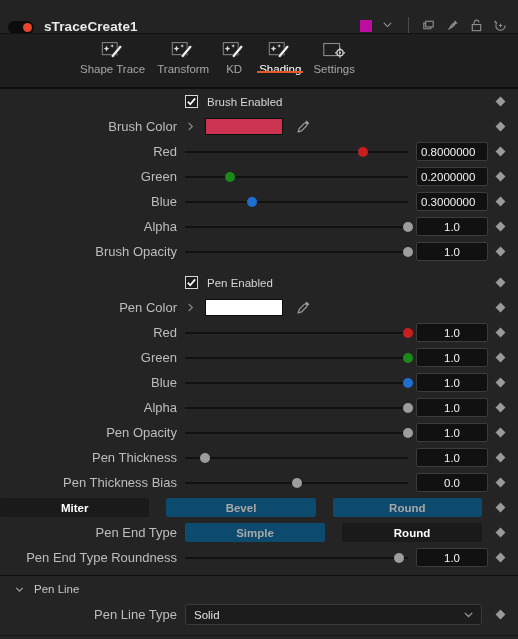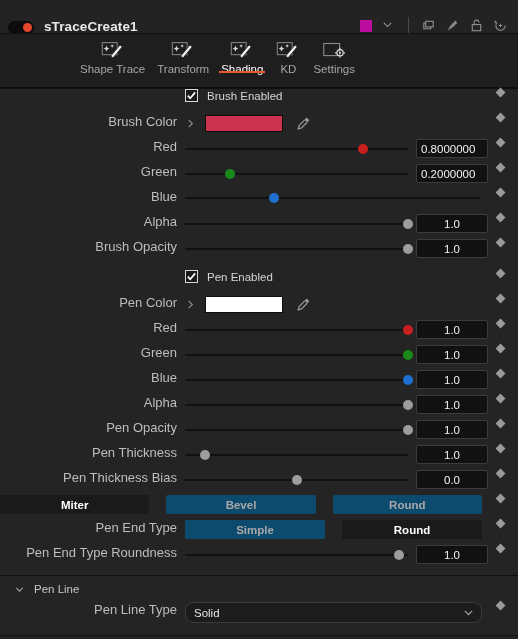--- a/index.html
+++ b/index.html
@@ -108,21 +108,21 @@
   }
   .tab.clipped { margin-left: -22px; }
 
   
   .body { position: relative; }
   .hsep { height:1px; background:#0f0f0f; margin: 0; }
 
   .row {
     height: 25px;
     display: flex;
-    align-items: flex-start;
+    align-items: center;
     padding-right: 6px;
   }
   .row .lbl {
     width: 185px;
     text-align: right;
     padding-right: 8px;
     font-size: 13px;
     color: #bdbdbd;
     white-space: nowrap;
     flex: 0 0 auto;
@@ -263,21 +263,21 @@
     color: #c6c6c6;
     margin-left: 6px;
   }
 
   
   .dropdown {
     flex: 1 1 auto;
     height: 21px;
     background: #1c1c1c;
     border: 1px solid #3a3a3a;
-    border-radius: 8px;
+    border-radius: 3px;
     display: flex;
     align-items: center;
     padding: 0 6px 0 8px;
     margin-right: 6px;
     min-width: 0;
   }
   .dropdown .dval {
     font-size: 11.5px;
     color: #e3e3e3;
     flex: 1 1 auto;
@@ -347,41 +347,41 @@
       <div class="tab-ico">
         <svg viewBox="0 0 28 22" width="26" height="22">
           <rect x="2.5" y="3" width="16" height="13" fill="none" stroke="#7d7d7d" stroke-width="1.2"></rect>
           <path d="M6 8.5 l1 -2 l1 2 l2 1 l-2 1 l-1 2 l-1 -2 l-2 -1 Z" fill="#d8d8d8"></path>
           <path d="M12.5 6 l.6 -1.3 l.6 1.3 l1.3 .6 l-1.3 .6 l-.6 1.3 l-.6 -1.3 l-1.3 -.6 Z" fill="#d8d8d8"></path>
           <path d="M11.5 17.5 L21.5 5.5 L24 7.6 L14 19.6 Z" fill="#efefef" stroke="#2a2a2a" stroke-width="1"></path>
         </svg>
       </div>
       <div class="tab-label">Transform</div>
     </div>
+    <div class="tab">
+      <div class="tab-ico">
+        <svg viewBox="0 0 28 22" width="26" height="22">
+          <rect x="2.5" y="3" width="16" height="13" fill="none" stroke="#7d7d7d" stroke-width="1.2"></rect>
+          <path d="M6 8.5 l1 -2 l1 2 l2 1 l-2 1 l-1 2 l-1 -2 l-2 -1 Z" fill="#d8d8d8"></path>
+          <path d="M12.5 6 l.6 -1.3 l.6 1.3 l1.3 .6 l-1.3 .6 l-.6 1.3 l-.6 -1.3 l-1.3 -.6 Z" fill="#d8d8d8"></path>
+          <path d="M11.5 17.5 L21.5 5.5 L24 7.6 L14 19.6 Z" fill="#efefef" stroke="#2a2a2a" stroke-width="1"></path>
+        </svg>
+      </div>
+      <div class="tab-label">KD</div>
+    </div>
     <div class="tab active">
       <div class="tab-ico">
         <svg viewBox="0 0 28 22" width="26" height="22">
           <rect x="2.5" y="3" width="16" height="13" fill="none" stroke="#7d7d7d" stroke-width="1.2"></rect>
           <path d="M6 8.5 l1 -2 l1 2 l2 1 l-2 1 l-1 2 l-1 -2 l-2 -1 Z" fill="#d8d8d8"></path>
           <path d="M12.5 6 l.6 -1.3 l.6 1.3 l1.3 .6 l-1.3 .6 l-.6 1.3 l-.6 -1.3 l-1.3 -.6 Z" fill="#d8d8d8"></path>
           <path d="M11.5 17.5 L21.5 5.5 L24 7.6 L14 19.6 Z" fill="#efefef" stroke="#2a2a2a" stroke-width="1"></path>
         </svg>
       </div>
       <div class="tab-label">Shading</div>
-    </div>
-    <div class="tab">
-      <div class="tab-ico">
-        <svg viewBox="0 0 28 22" width="26" height="22">
-          <rect x="2.5" y="3" width="16" height="13" fill="none" stroke="#7d7d7d" stroke-width="1.2"></rect>
-          <path d="M6 8.5 l1 -2 l1 2 l2 1 l-2 1 l-1 2 l-1 -2 l-2 -1 Z" fill="#d8d8d8"></path>
-          <path d="M12.5 6 l.6 -1.3 l.6 1.3 l1.3 .6 l-1.3 .6 l-.6 1.3 l-.6 -1.3 l-1.3 -.6 Z" fill="#d8d8d8"></path>
-          <path d="M11.5 17.5 L21.5 5.5 L24 7.6 L14 19.6 Z" fill="#efefef" stroke="#2a2a2a" stroke-width="1"></path>
-        </svg>
-      </div>
-      <div class="tab-label">KD</div>
     </div>
     <div class="tab">
       <div class="tab-ico">
         <svg viewBox="0 0 28 22" width="26" height="22">
           <rect x="3" y="4" width="17" height="13" fill="none" stroke="#8a8a8a" stroke-width="1.2"></rect>
           <circle cx="20.5" cy="14" r="3.4" fill="none" stroke="#d8d8d8" stroke-width="1.4"></circle>
           <circle cx="20.5" cy="14" r="1.1" fill="#d8d8d8"></circle>
           <path d="M20.5 8.6 v1.6 M20.5 17.8 v1.6 M15.1 14 h1.6 M24.3 14 h1.6" stroke="#d8d8d8" stroke-width="1.3"></path>
         </svg>
       </div>
@@ -455,20 +455,21 @@
           <i></i>
         </div>
       </div>
       <div class="row">
         <div class="lbl">Blue</div>
         <div class="ctl">
           <div class="slider">
             <div class="track"></div>
             <div class="knob" style="left: 30%; background: rgb(31, 111, 208);"></div>
           </div>
+          <div class="numbox num-left">0.3000000</div>
         </div>
         <div class="kf">
           <i></i>
         </div>
       </div>
       <div class="row">
         <div class="lbl">Alpha</div>
         <div class="ctl">
           <div class="slider">
             <div class="track"></div>

